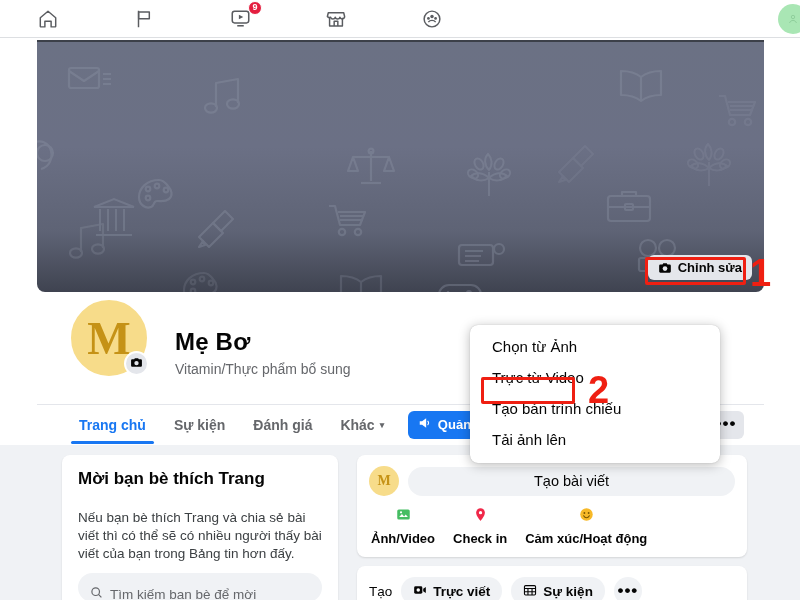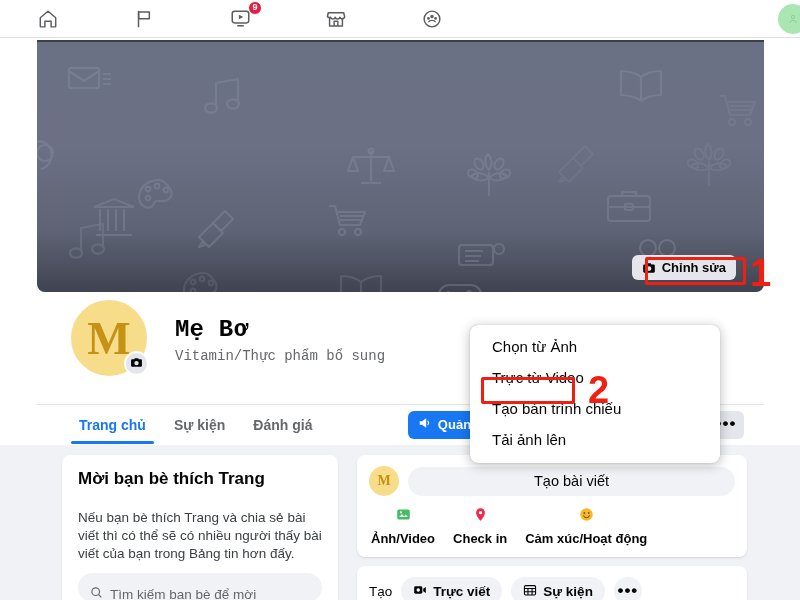--- a/index.html
+++ b/index.html
@@ -53,21 +53,21 @@
     position: absolute; left: 37px; top: 2px; width: 727px; height: 252px;
     border-bottom-left-radius: 8px; border-bottom-right-radius: 8px;
     background: linear-gradient(180deg, #6b7184 0%, #6b7085 42%, #5e6375 76%, #3f4350 100%);
     overflow: hidden;
     border-top: 2px solid #3c4049;
   }
   .cover-pattern { position: absolute; inset: 0; opacity: 0.36; }
   .cover-pattern svg { display: block; }
 
   .edit-cover-btn {
-    position: absolute; right: 28px; bottom: 12px;
+    position: absolute; right: 12px; bottom: 12px;
     background: #e4e6eb; color: #050505;
     border-radius: 6px; height: 25px;
     display: flex; align-items: center; gap: 6px;
     padding: 0 10px; font-size: 13px; font-weight: bold; cursor: pointer;
     white-space: nowrap;
   }
   .edit-cover-btn svg { display:block; }
 
   
   .annot-box {
@@ -104,21 +104,21 @@
     display: flex; align-items: center; justify-content: center;
     font-size: 46px; font-weight: bold; color: #c59216;
     font-family: "Liberation Serif", serif;
   }
   .avatar-cam {
     position: absolute; right: 2px; bottom: 4px;
     width: 25px; height: 25px; border-radius: 50%;
     background: #e4e6eb; border: 2px solid #fff;
     display: flex; align-items: center; justify-content: center; cursor: pointer;
   }
-  .profile-text { margin-left: 24px; margin-top: 24px; font-family: Liberation Mono, monospace; }
+  .profile-text { margin-left: 24px; margin-top: 36px; }
   .page-title { font-size: 24px; font-weight: bold; color: #050505; letter-spacing: .2px; }
   .page-sub { font-size: 14px; color: #65676b; margin-top: 5px; }
 
   
   .tabbar {
     position: absolute; left: 37px; top: 366px; width: 727px; height: 40px;
     border-top: 1px solid #e4e6eb;
     display: flex; align-items: stretch; padding-left: 28px;
   }
   .tab {
@@ -415,20 +415,24 @@
 
     <div class="tabbar">
       <div class="tab active">
         <span>Trang chủ</span>
       </div>
       <div class="tab">
         <span>Sự kiện</span>
       </div>
       <div class="tab">
         <span>Đánh giá</span>
+      </div>
+      <div class="tab">
+        <span>Khác</span>
+        <span class="caret">▾</span>
       </div>
       <div class="tab-spacer"></div>
       <div class="tab-actions">
         <div class="btn-blue">
           <span>
             <svg width="14" height="14" viewBox="0 0 24 24" fill="#ffffff">
               <path d="M3 9v6h4l7 5V4L7 9z"></path>
                 <path d="M16.5 8.5a5 5 0 0 1 0 7" stroke="#fff" stroke-width="1.8" fill="none"></path>
             </svg>
           </span>

